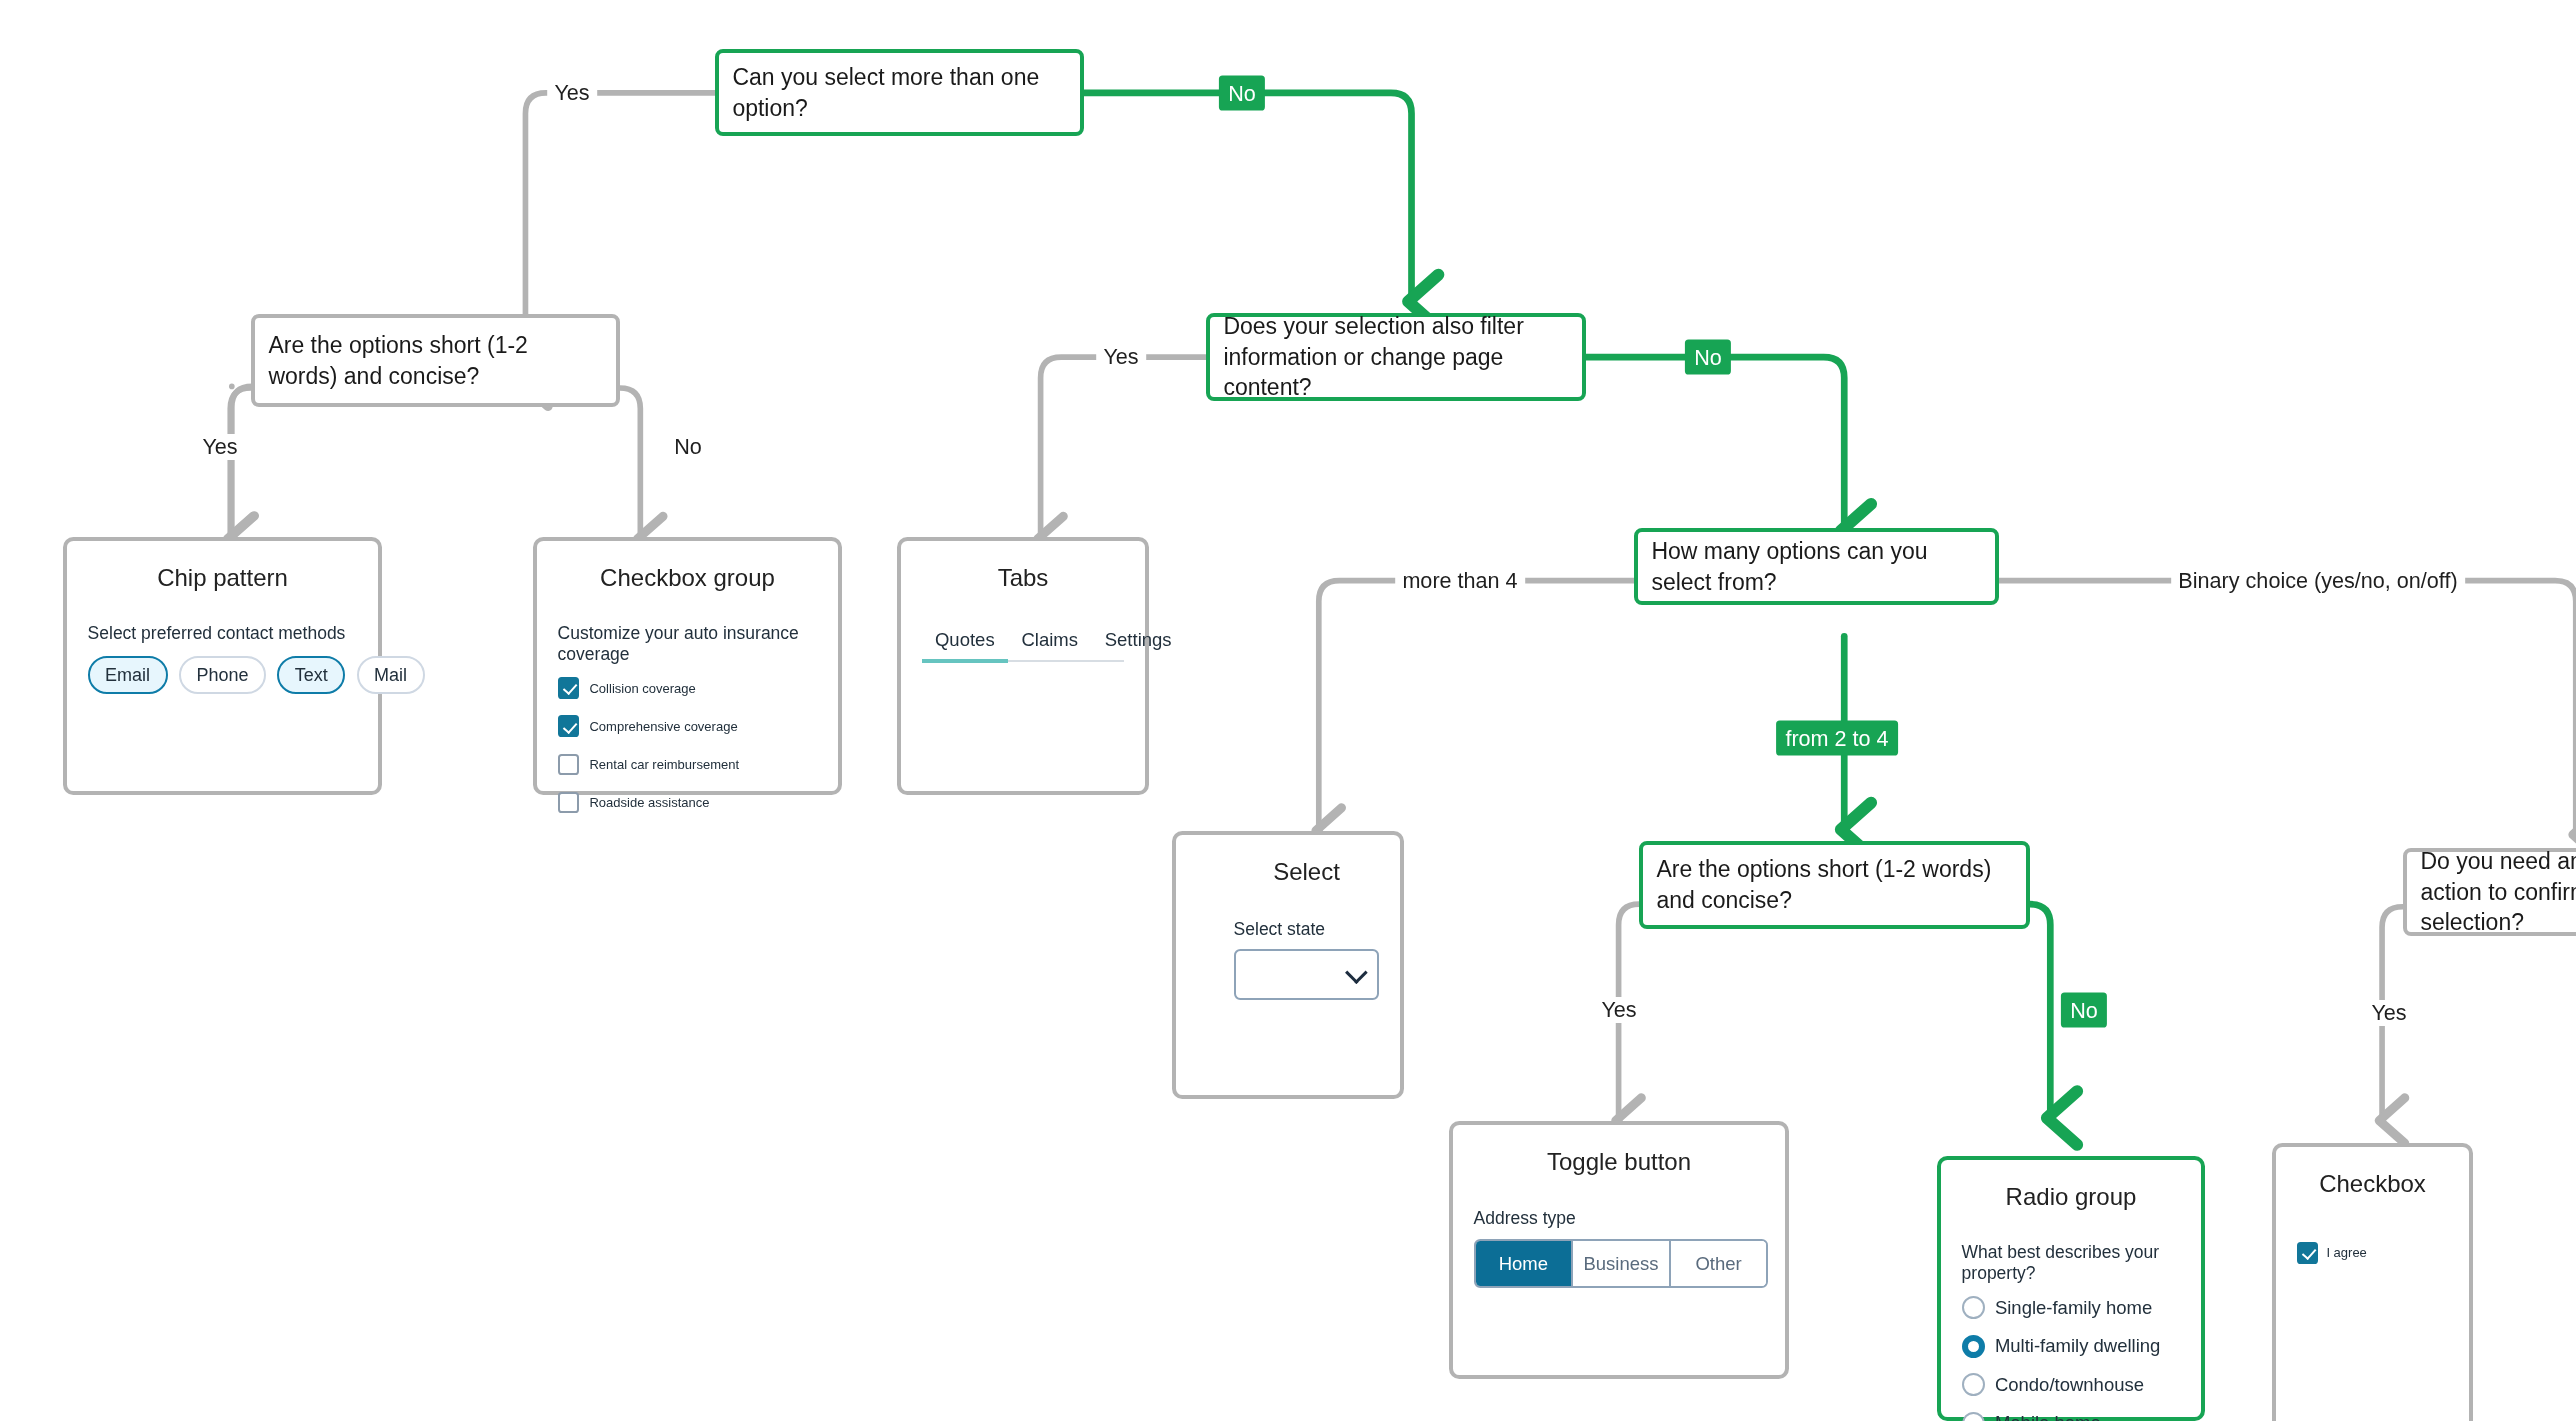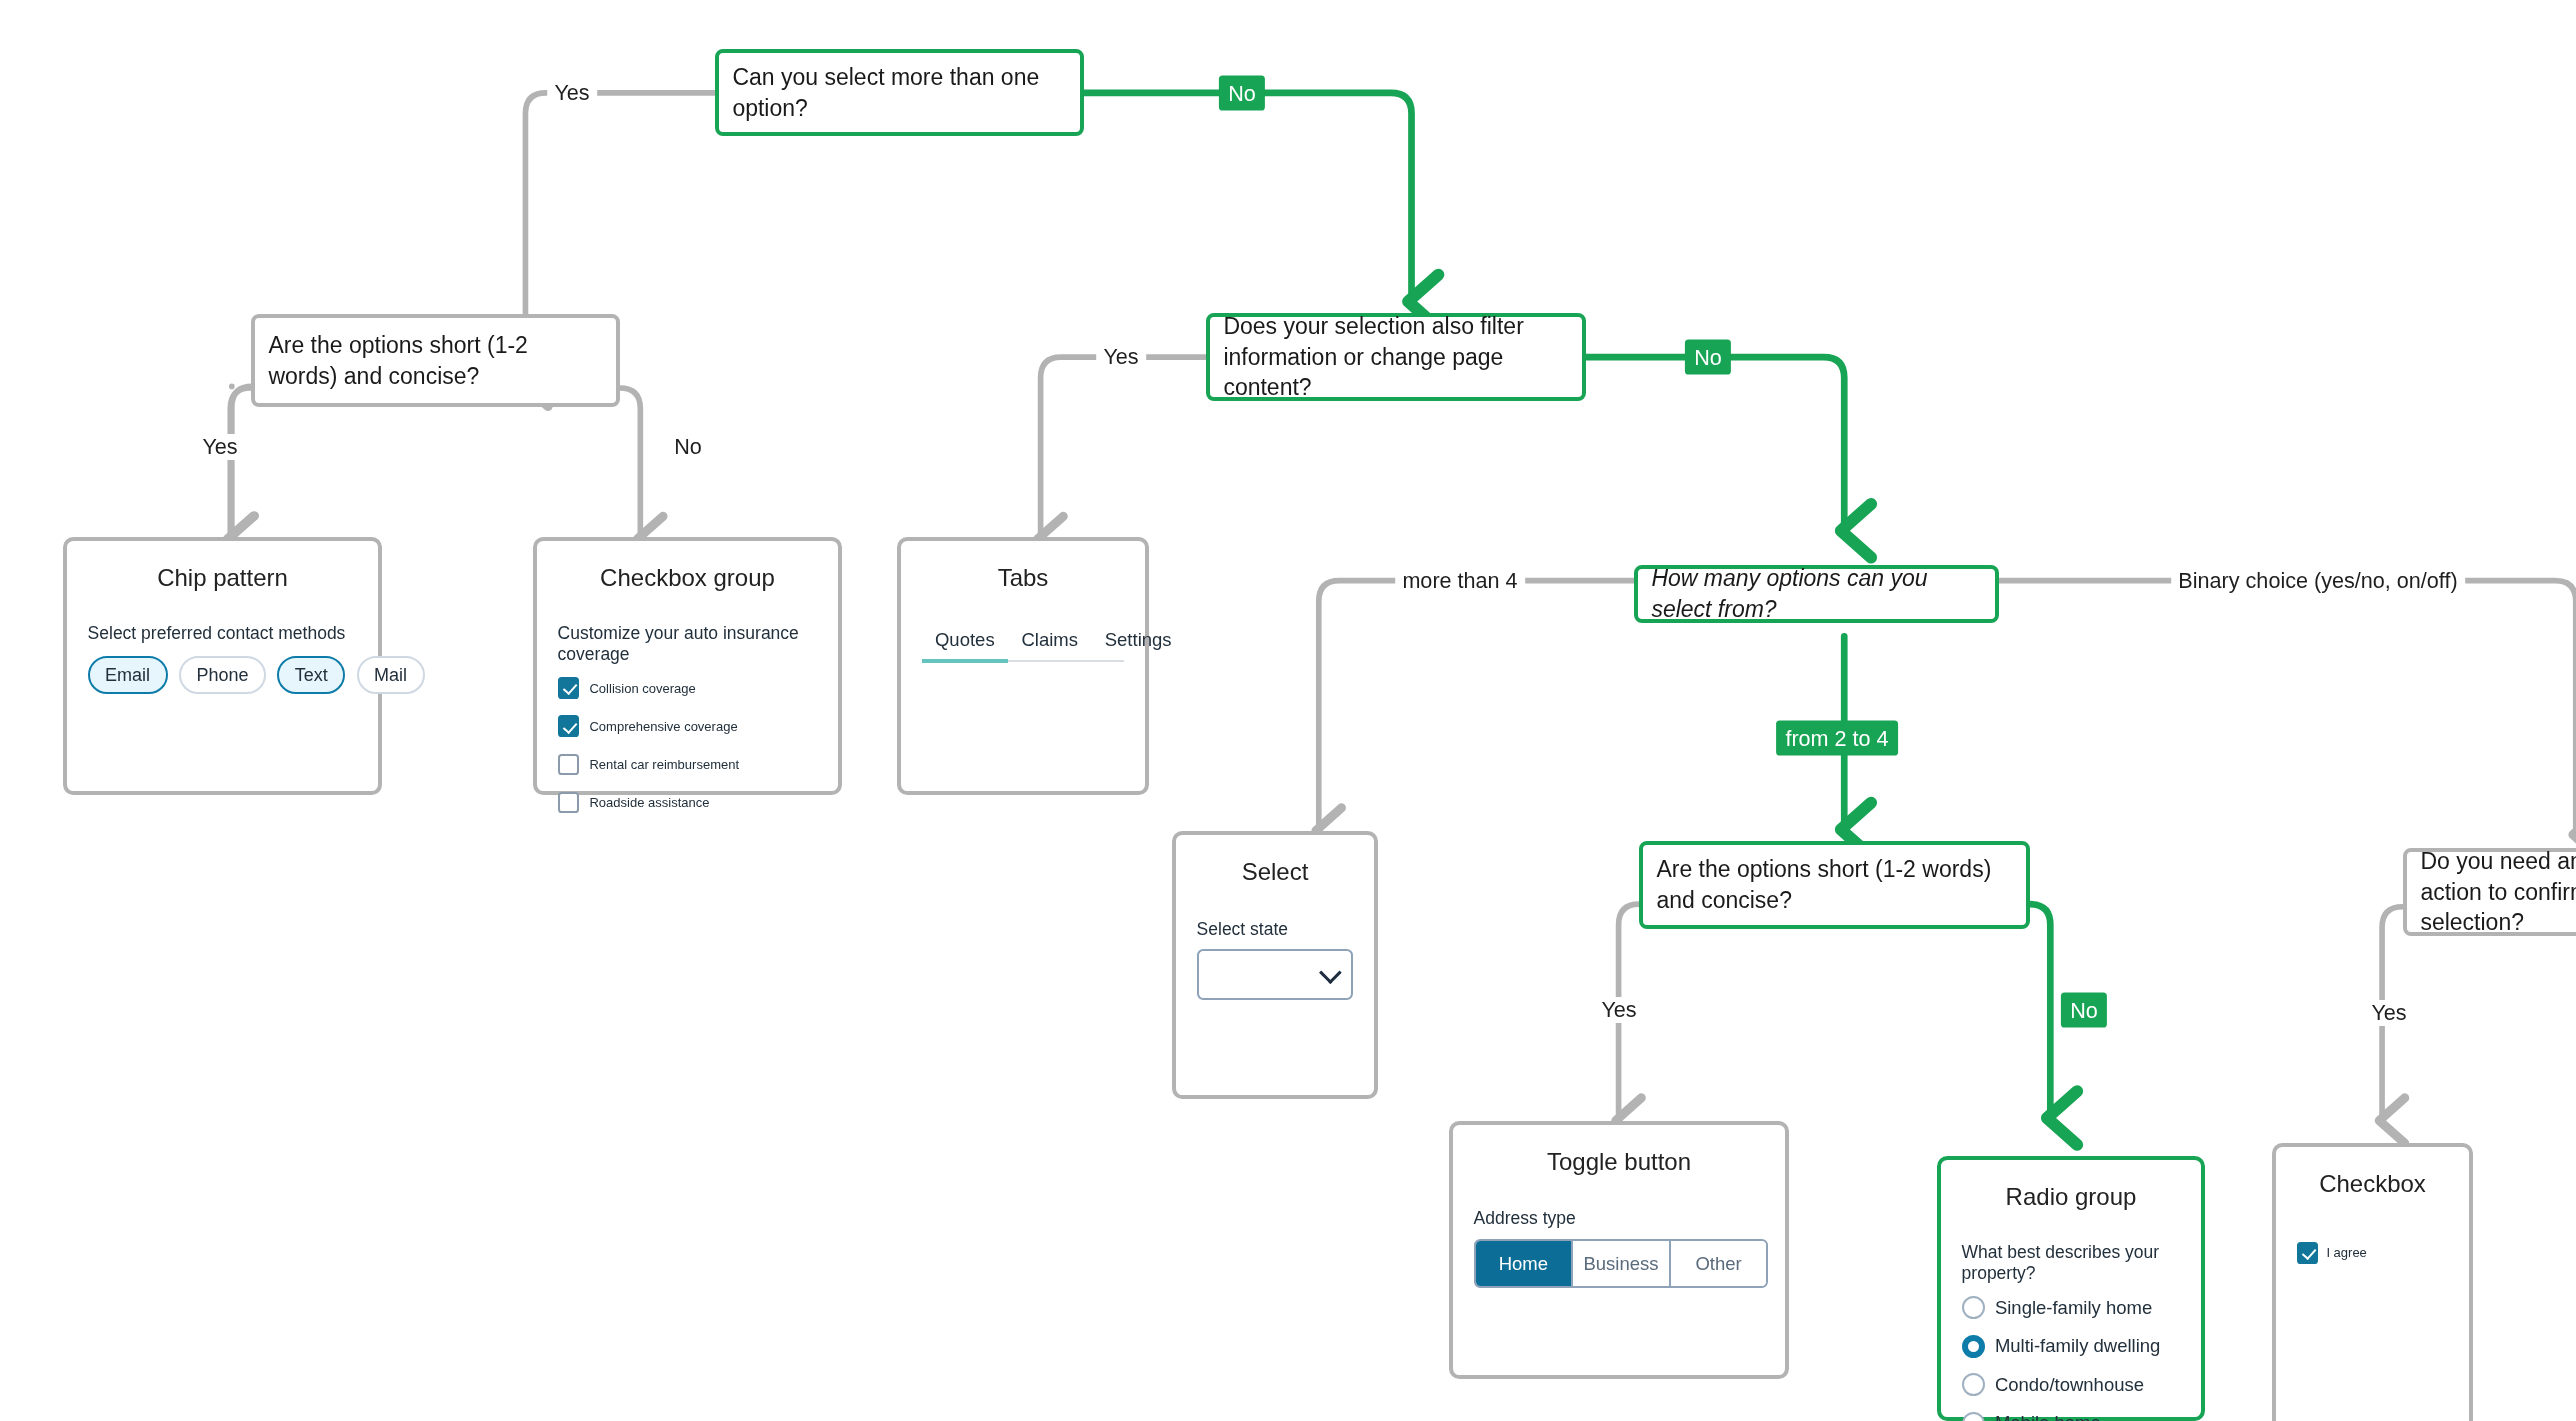--- a/index.html
+++ b/index.html
@@ -122,21 +122,21 @@
   </div>
 
   <div class="node" style="left:251px;top:314px;width:369px;height:93px;">
     <span>Are the options short (1-2 words) and concise?</span>
   </div>
 
   <div class="node hl" style="left:1206px;top:313px;width:380px;height:88px;">
     <span>Does your selection also filter information or change page content?</span>
   </div>
 
-  <div class="node hl" style="left:1634px;top:565px;width:365px;height:58px;font-style:italic;">
+  <div class="node hl" style="left:1634px;top:528px;width:365px;height:77px;">
     <span>How many options can you select from?</span>
   </div>
 
   <div class="node hl" style="left:1639px;top:841px;width:391px;height:88px;">
     <span>Are the options short (1-2 words) and concise?</span>
   </div>
 
   <div class="node" style="left:2403px;top:848px;width:361px;height:88px;">
     <span>Do you need an additional action to confirm your selection?</span>
   </div>
@@ -199,21 +199,21 @@
     <div class="card-title">Tabs</div>
     <div class="card-body">
       <div class="tabs">
         <span class="tab on">Quotes</span>
         <span class="tab">Claims</span>
         <span class="tab">Settings</span>
       </div>
     </div>
   </div>
 
-  <div class="card" style="left:1172px;top:831px;width:206px;height:268px;">
+  <div class="card" style="left:1172px;top:831px;width:232px;height:268px;padding-left:37px;">
     <div class="card-title">Select</div>
     <div class="card-body">
       <div class="sel-label">Select state</div>
       <div class="sel-box">
         <span style="flex:1;font-size:17.5px;padding-left:8.2px;"></span>
         <span class="chev"></span>
       </div>
     </div>
   </div>
 

